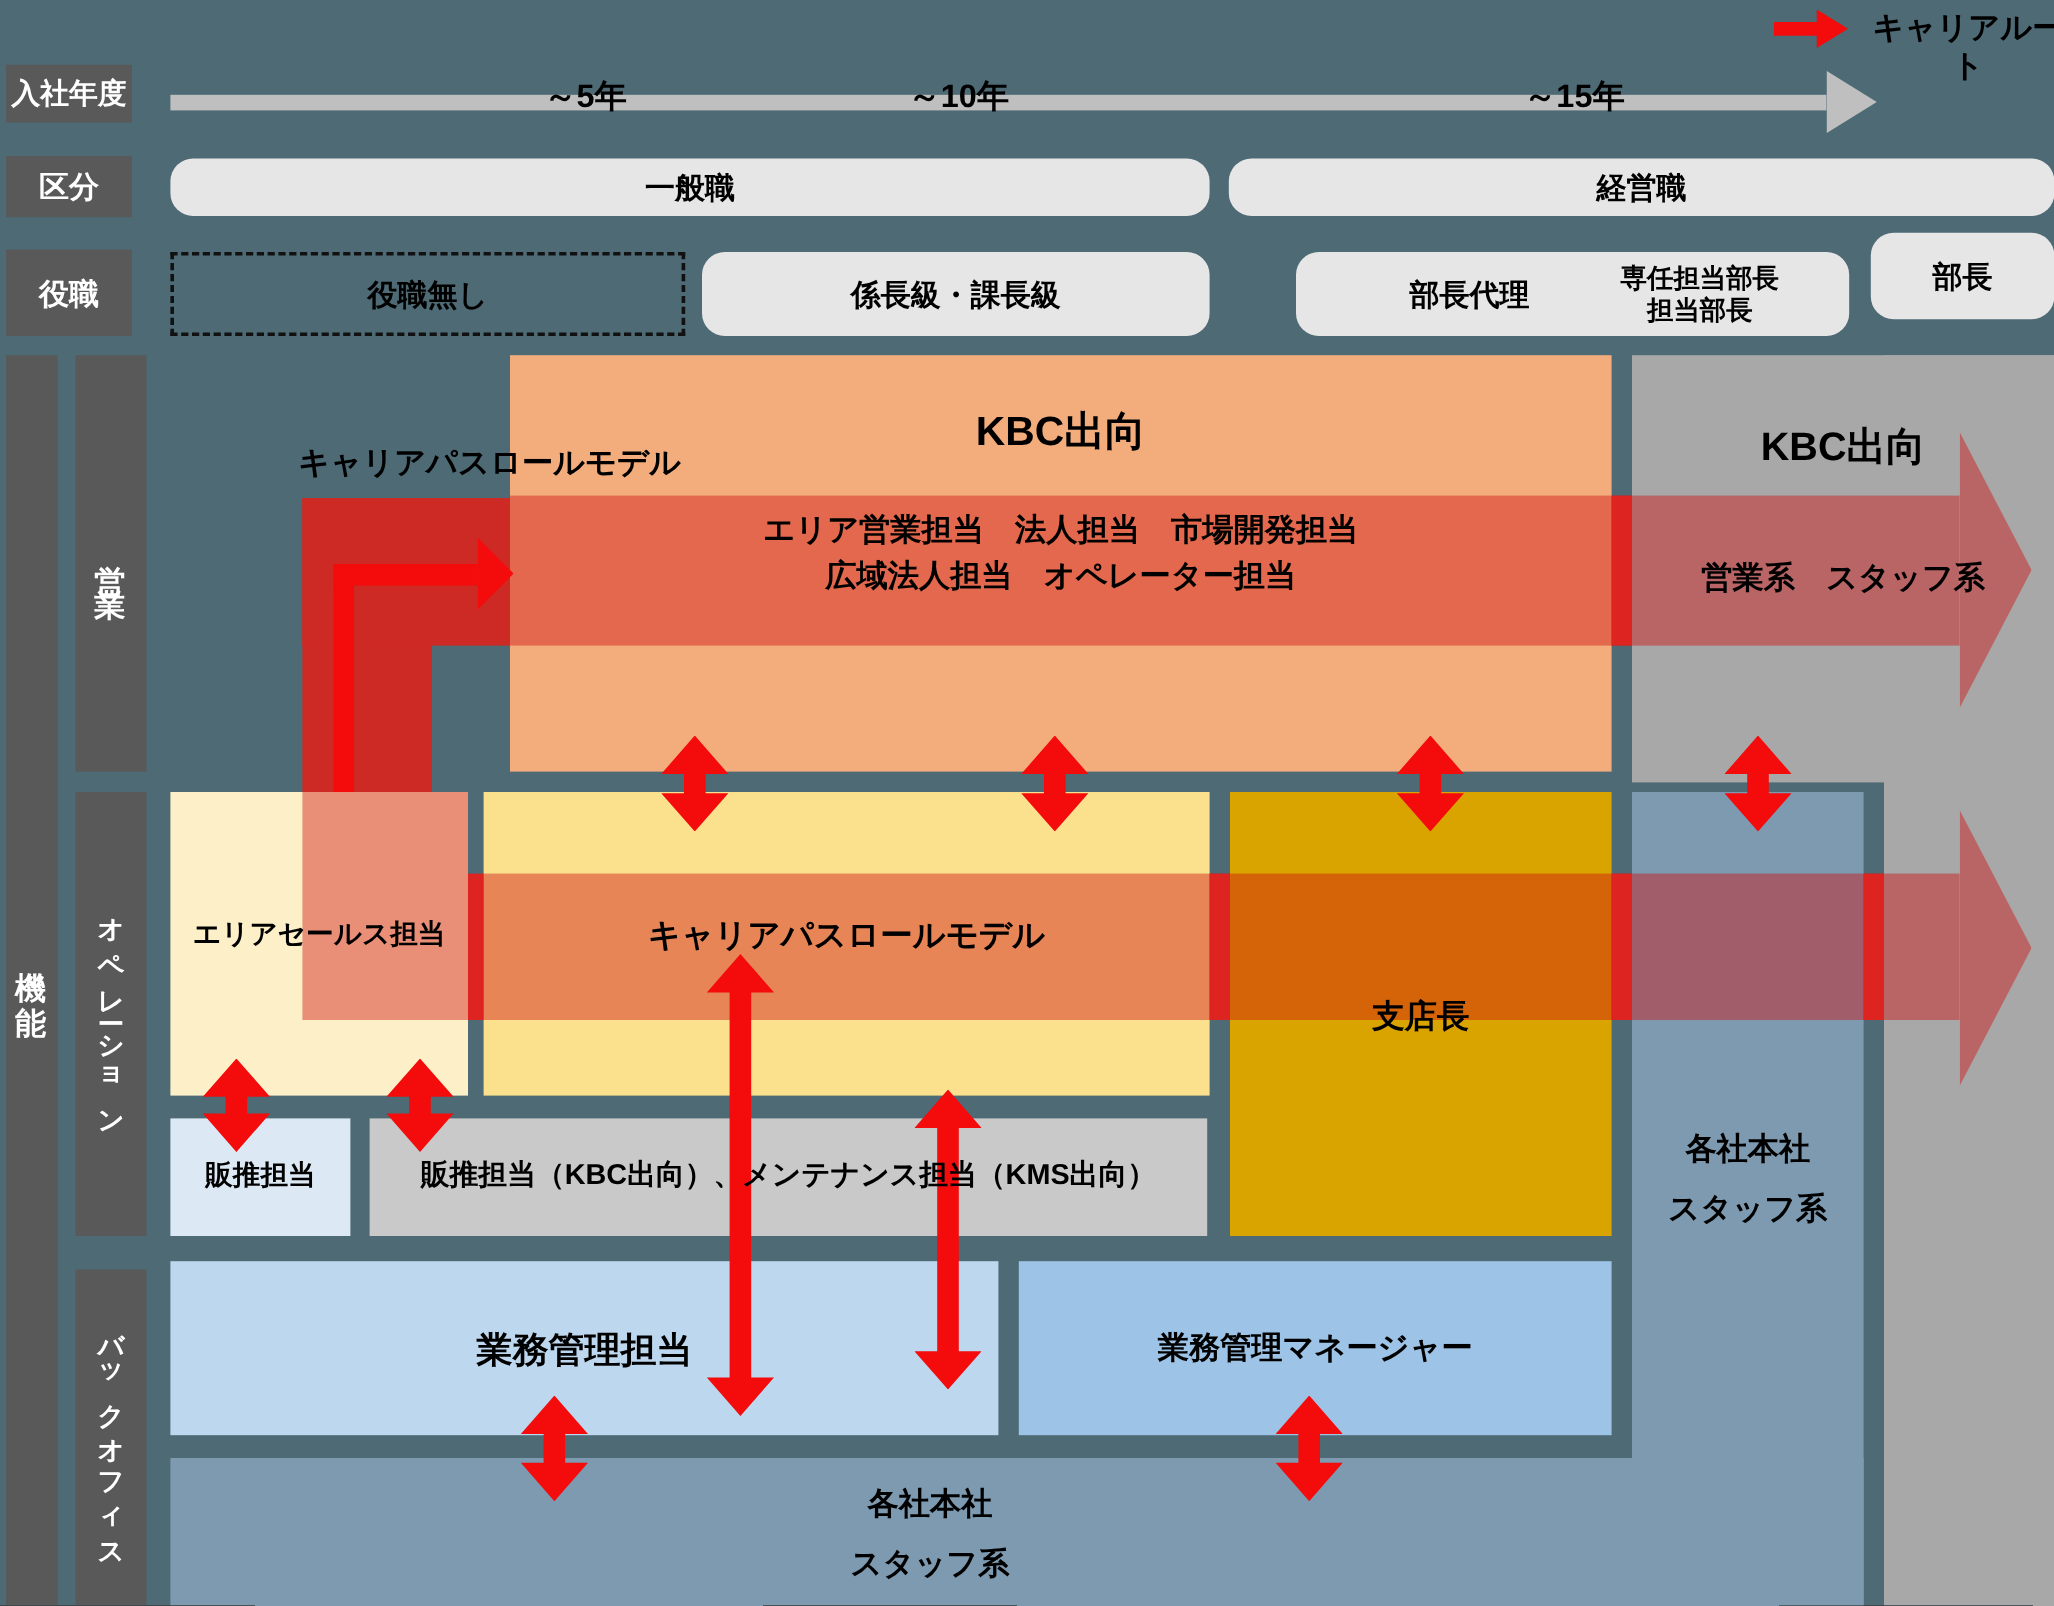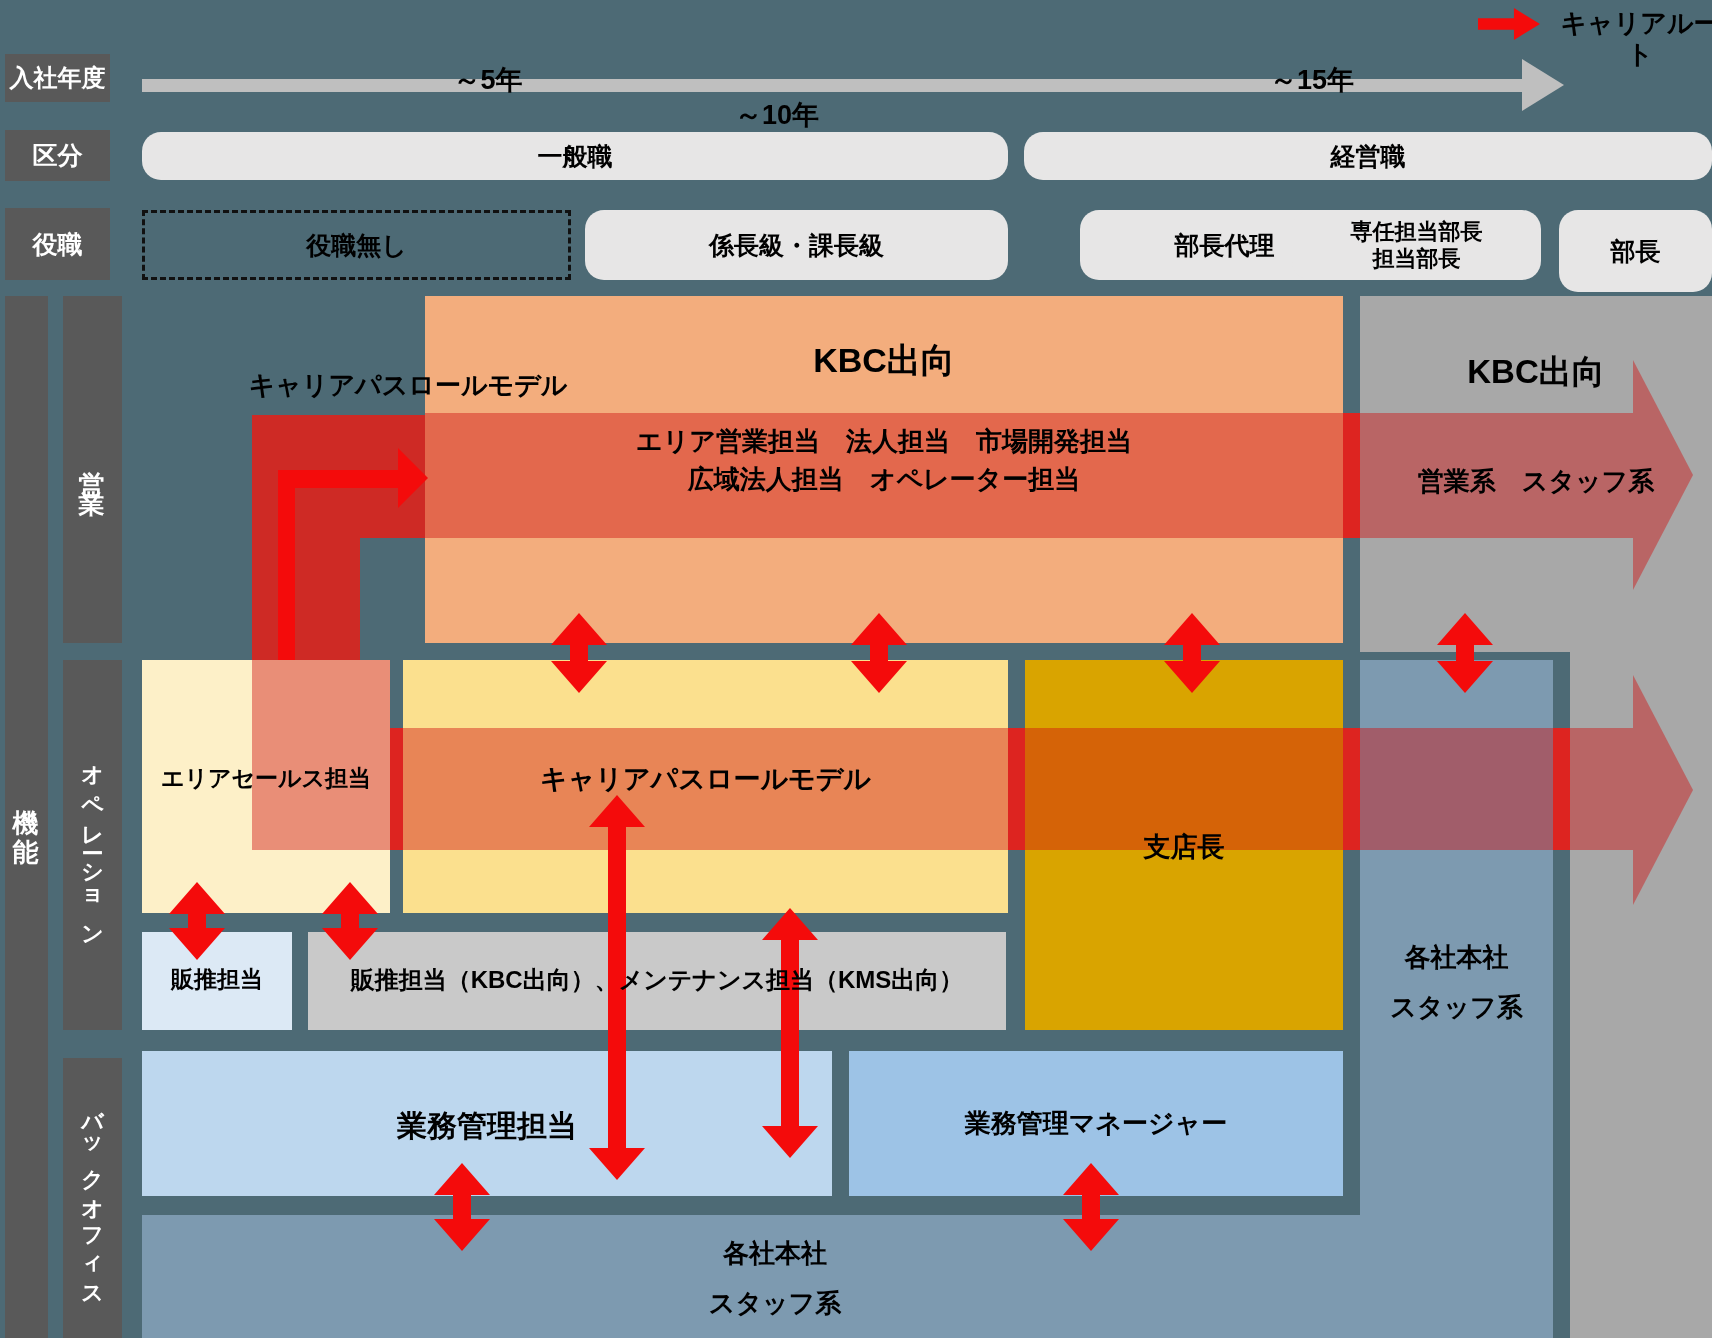--- a/index.html
+++ b/index.html
@@ -41,34 +41,34 @@
   <div class="sidebox" style="left:5px;top:130px;width:105px;height:51px;font-size:25px;">区分</div>
   <div class="sidebox" style="left:5px;top:208px;width:105px;height:72px;font-size:25px;">役職</div>
   <div class="sidebox vtext" style="left:5px;top:296px;width:43px;height:1042px;font-size:26px;letter-spacing:28px;">機能</div>
   <div class="sidebox vtext" style="left:63px;top:296px;width:59px;height:347px;font-size:26px;letter-spacing:20px;">営業</div>
   <div class="sidebox vtext" style="left:63px;top:660px;width:59px;height:370px;font-size:22px;letter-spacing:6px;">オペレーション</div>
   <div class="sidebox vtext" style="left:63px;top:1058px;width:59px;height:280px;font-size:22px;letter-spacing:4px;">バックオフィス</div>
 
   <div class="abs" style="left:142px;top:79px;width:1380px;height:13px;background:#BFBFBF;"></div>
   <div class="tl-head" style="left:1522px;top:59px;width:42px;height:52px;"></div>
   <div class="txt" style="left:408px;top:64px;width:160px;font-size:27px;">～5年</div>
-  <div class="txt" style="left:697px;top:64px;width:160px;font-size:27px;margin-top:35px;">～10年</div>
+  <div class="txt" style="left:719px;top:64px;width:160px;font-size:27px;">～10年</div>
   <div class="txt" style="left:1232px;top:64px;width:160px;font-size:27px;">～15年</div>
 
   <div class="gbox" style="left:142px;top:132px;width:866px;height:48px;">一般職</div>
   <div class="gbox" style="left:1024px;top:132px;width:688px;height:48px;">経営職</div>
 
   <div class="dashed" style="left:142px;top:210px;width:423px;height:64px;">役職無し</div>
   <div class="gbox" style="left:585px;top:210px;width:423px;height:70px;">係長級・課長級</div>
   <div class="gbox" style="left:1080px;top:210px;width:289px;height:70px;">部長代理</div>
   <div class="gbox" style="left:1292px;top:210px;width:249px;height:70px;font-size:22px;flex-direction:column;line-height:1.25;">
     <div>専任担当部長</div>
     <div>担当部長</div>
   </div>
-  <div class="gbox" style="left:1559px;top:210px;width:153px;height:82px;">部長</div>
+  <div class="gbox" style="left:1559px;top:194px;width:153px;height:72px;">部長</div>
 
   <div class="box" style="left:425px;top:296px;width:918px;height:347px;background:#F3AD7D;"></div>
   <div class="box" style="left:1360px;top:296px;width:352px;height:356px;background:#A8A8A8;"></div>
   <div class="box" style="left:1570px;top:296px;width:142px;height:1042px;background:#A8A8A8;"></div>
   <div class="box" style="left:1360px;top:660px;width:193px;height:678px;background:#7D9AB0;"></div>
   <div class="box" style="left:142px;top:660px;width:248px;height:253px;background:#FDF0C8;"></div>
   <div class="box" style="left:403px;top:660px;width:605px;height:253px;background:#FBE08E;"></div>
   <div class="box" style="left:1025px;top:660px;width:318px;height:370px;background:#D9A400;"></div>
   <div class="box" style="left:142px;top:932px;width:150px;height:98px;background:#DCE9F5;"></div>
   <div class="box" style="left:308px;top:932px;width:698px;height:98px;background:#C9C9C9;"></div>

